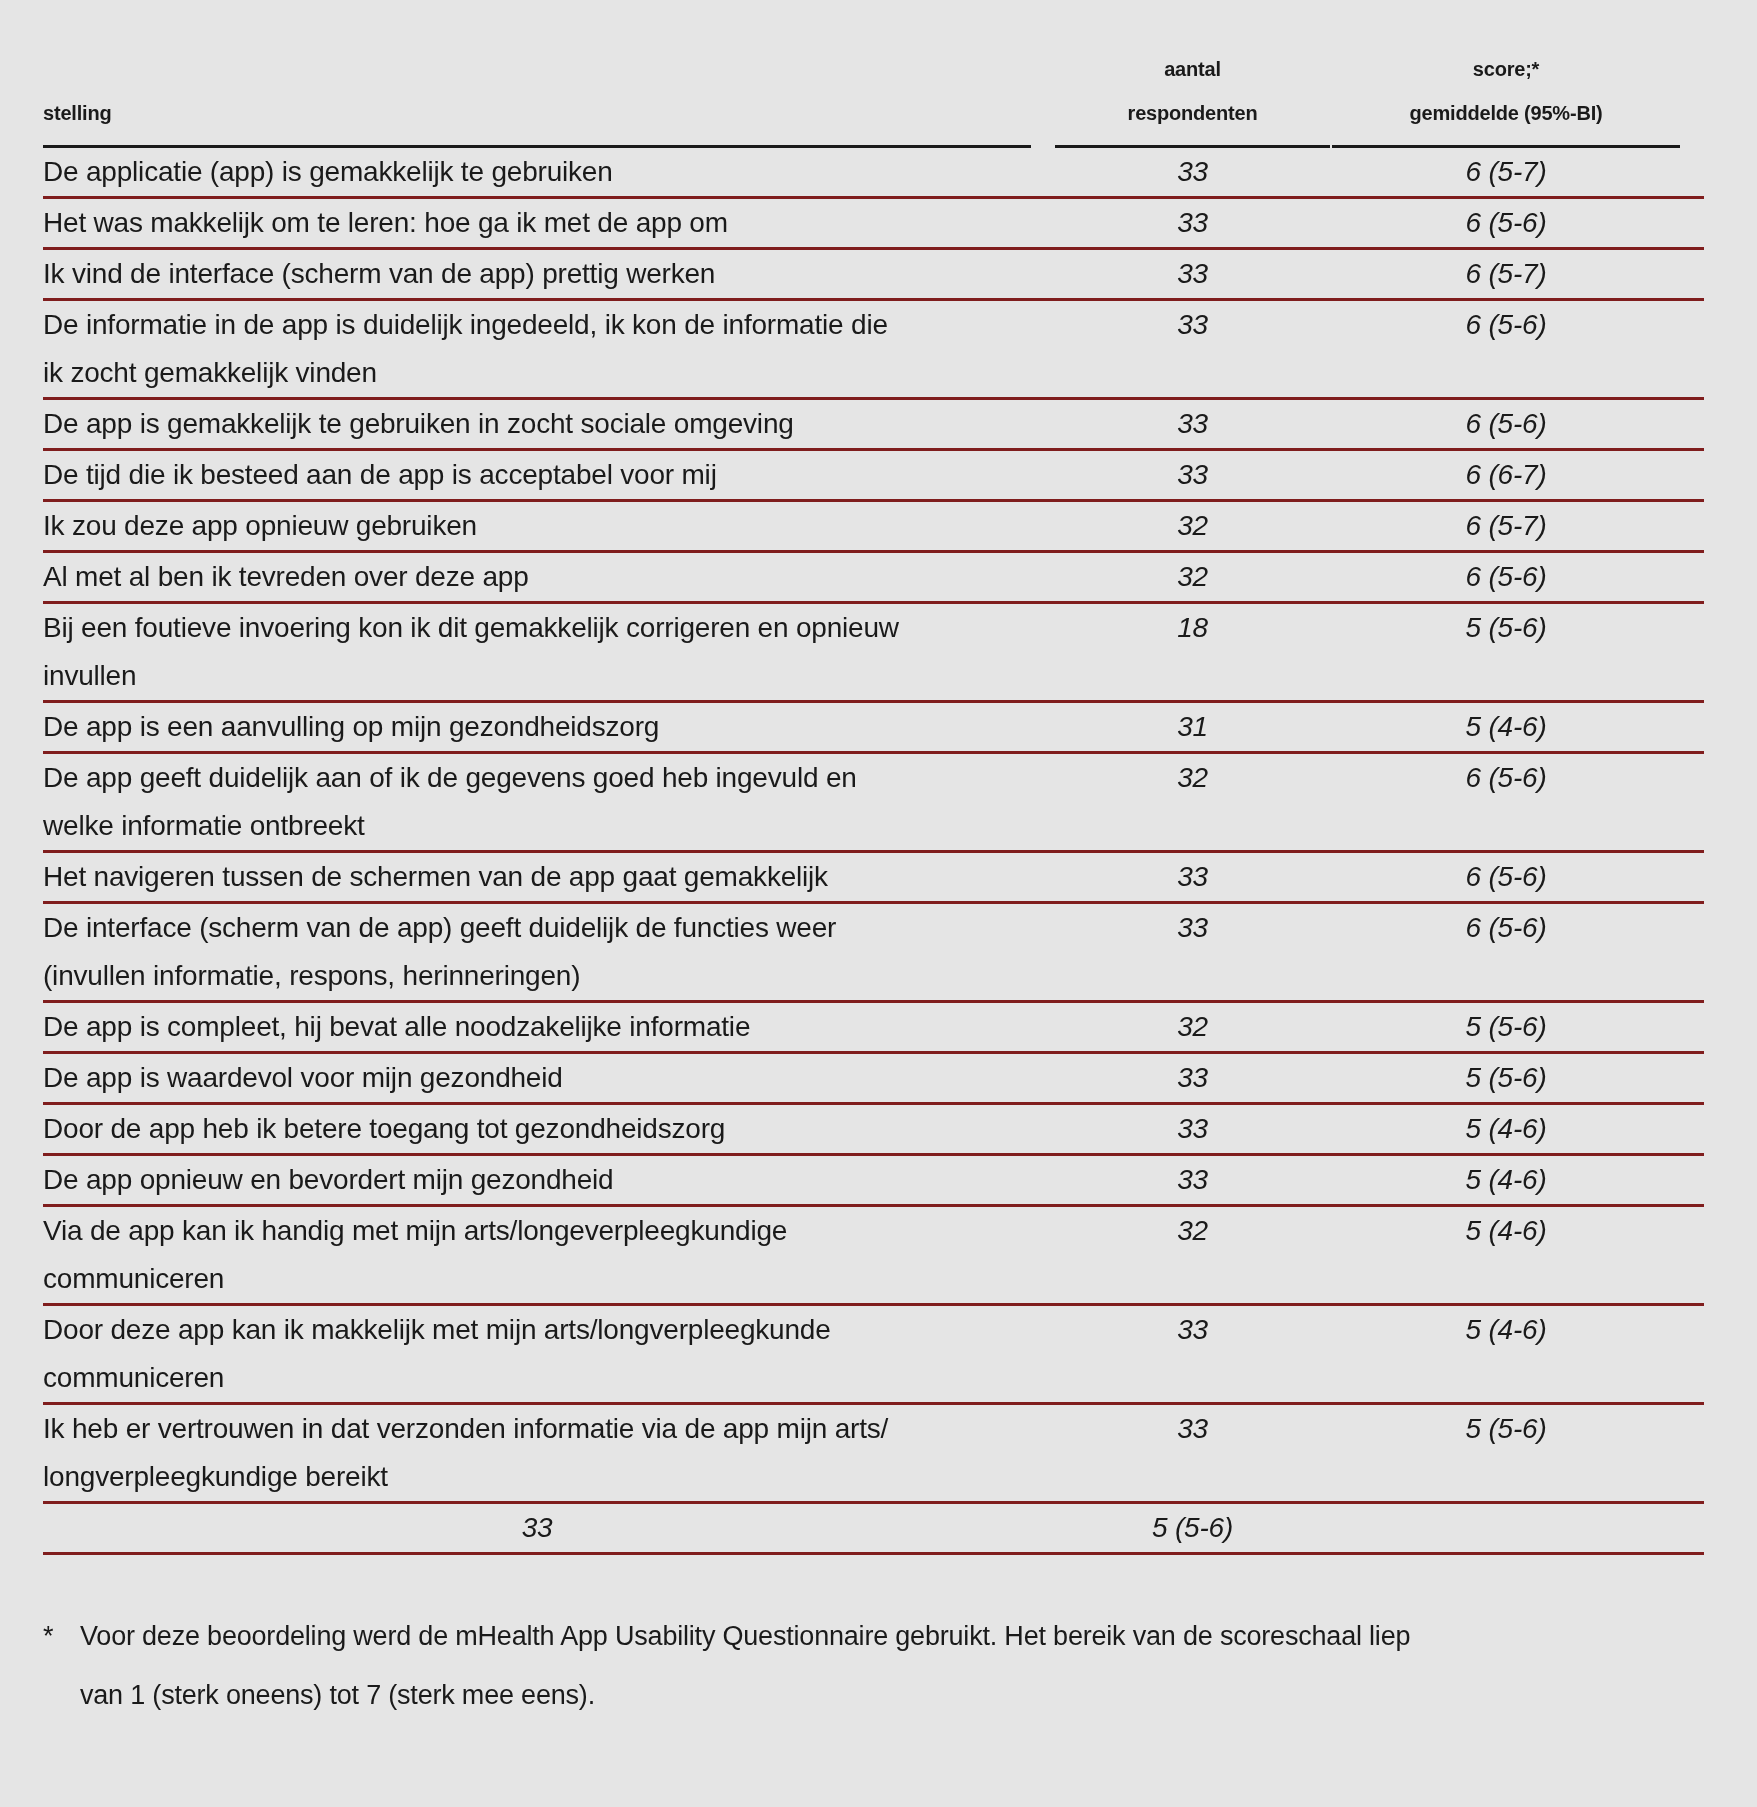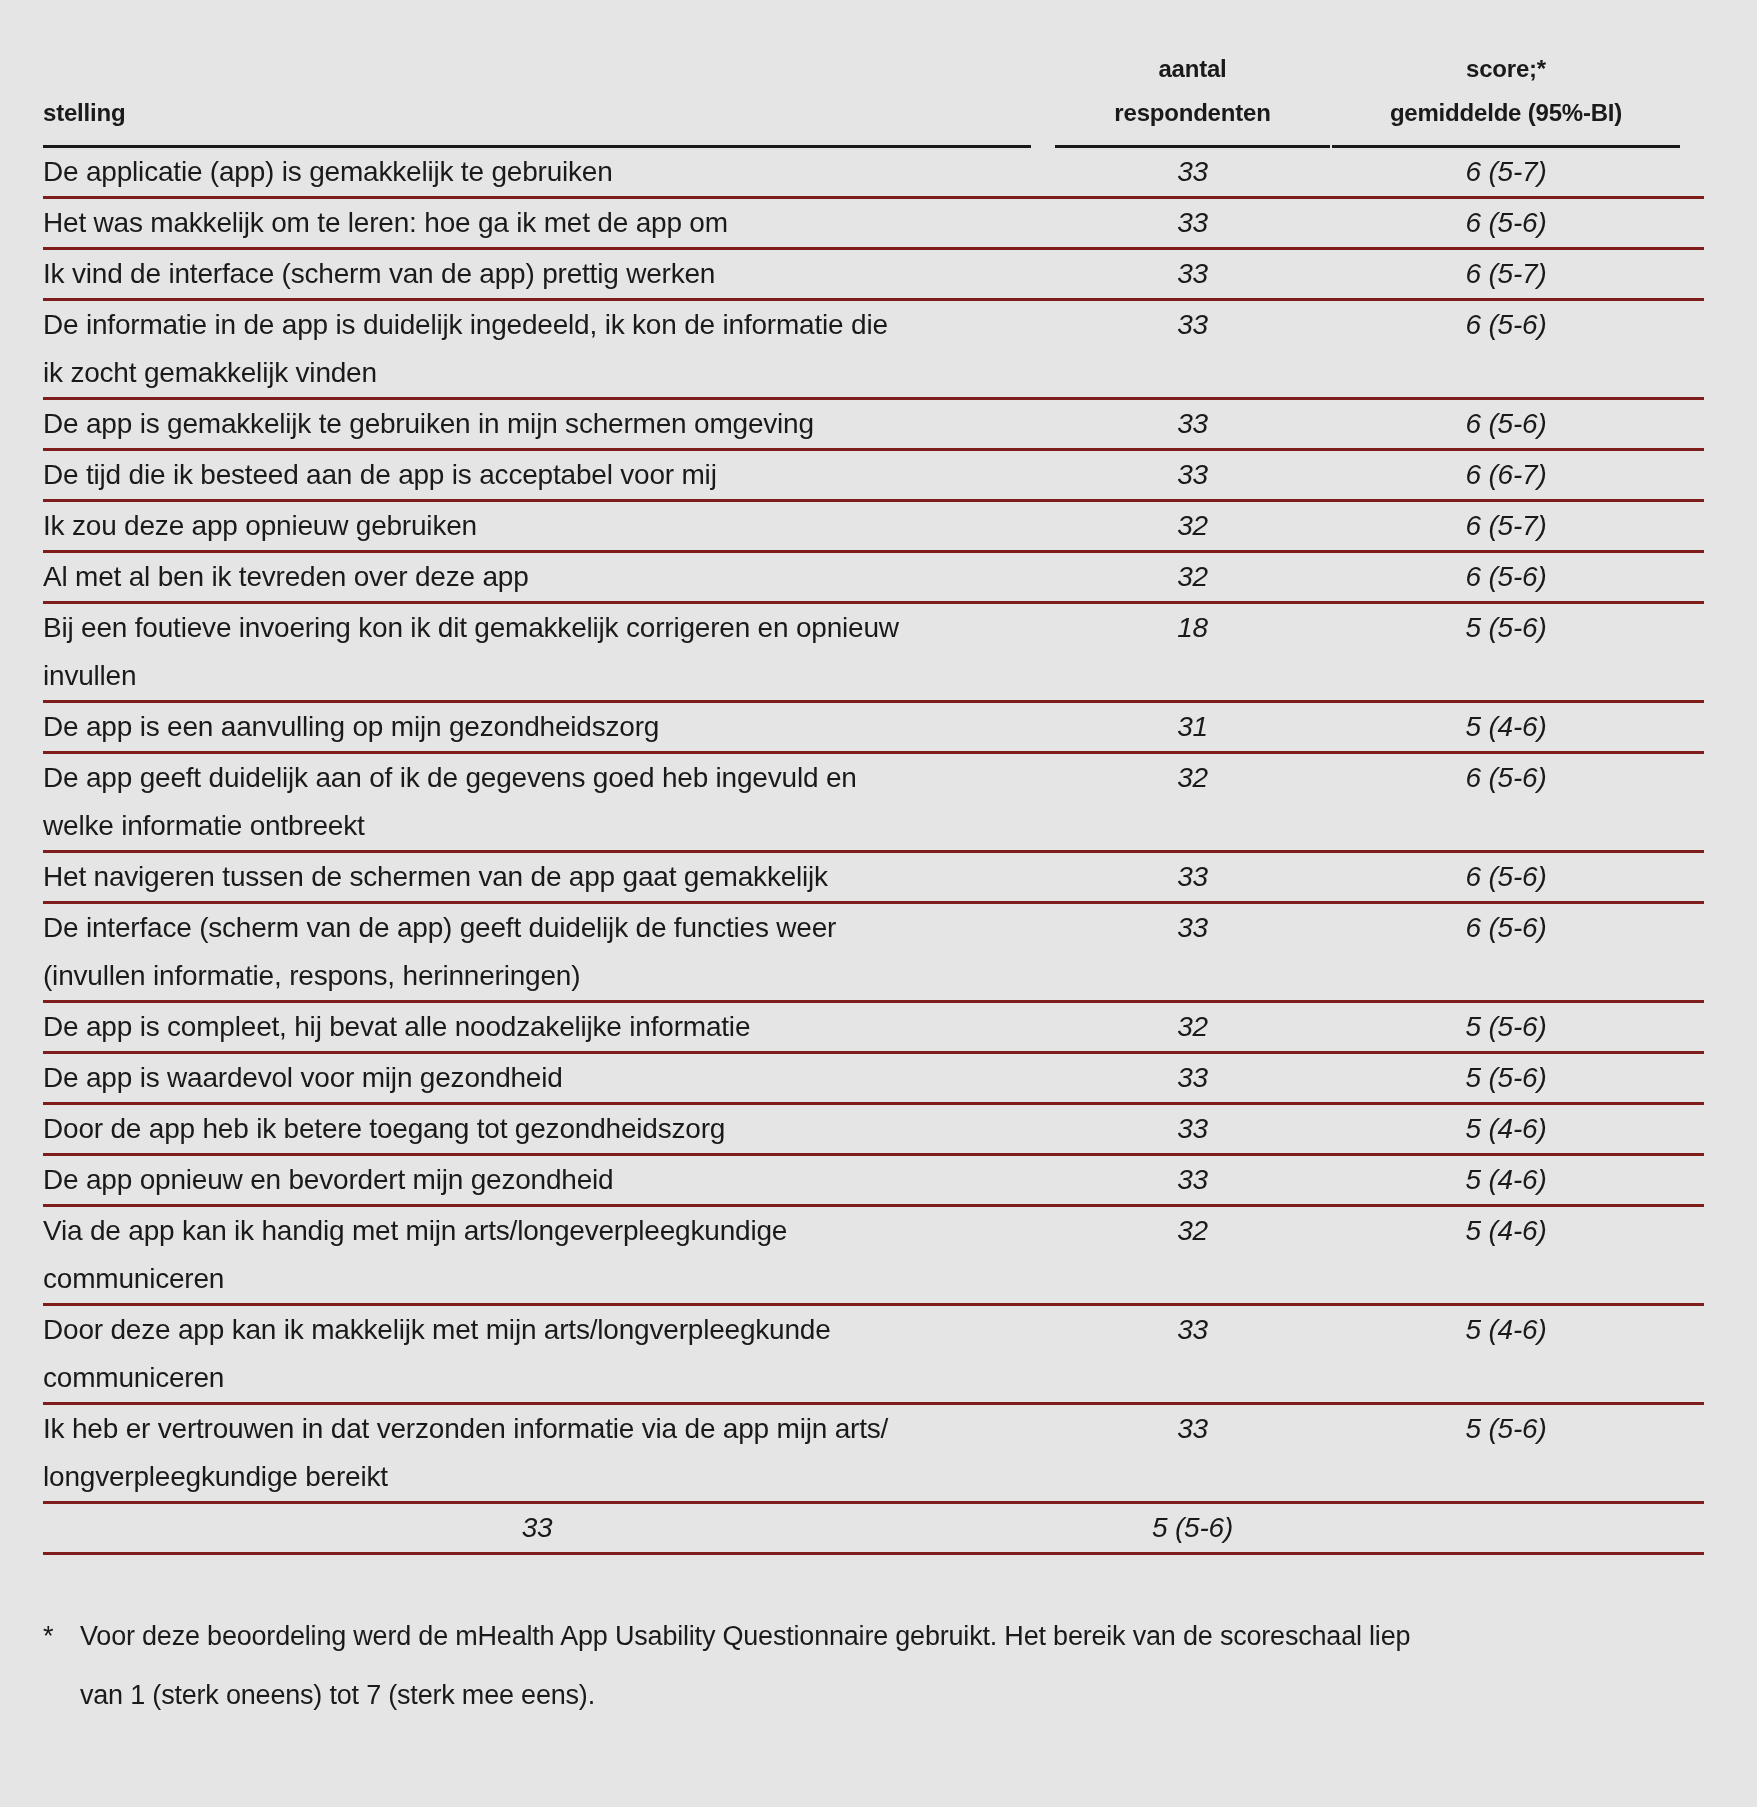--- a/index.html
+++ b/index.html
@@ -24,21 +24,21 @@
   .grid-cols > :nth-child(2) { margin-left: 24px; width: 275px; }
   .grid-cols > :nth-child(3) { margin-left: 26px; width: 348px; }
 
   
   .header-row { height: 106px; }
   .hcell {
     display: flex; flex-direction: column; justify-content: flex-end;
     border-bottom: 3px solid #1a1a1a;
     padding-bottom: 10px;
     font-weight: bold;
-    font-size: 24px;
+    font-size: 20px;
     line-height: 44px;
     letter-spacing: -0.2px;
     white-space: pre-line;
   }
   .hcell.center { text-align: center; }
 
   
   .trow { border-bottom: 3px solid #7f1d1d; }
   .tcell {
     font-size: 28px;
@@ -93,21 +93,21 @@
   </div>
 
   <div class="grid-cols trow">
     <div class="tcell statement">De informatie in de app is duidelijk ingedeeld, ik kon de informatie die
 ik zocht gemakkelijk vinden</div>
     <div class="tcell center">33</div>
     <div class="tcell center">6 (5-6)</div>
   </div>
 
   <div class="grid-cols trow">
-    <div class="tcell statement">De app is gemakkelijk te gebruiken in mijn schermen omgeving</div>
+    <div class="tcell statement">De app is gemakkelijk te gebruiken in zocht sociale omgeving</div>
     <div class="tcell center">33</div>
     <div class="tcell center">6 (5-6)</div>
   </div>
 
   <div class="grid-cols trow">
     <div class="tcell statement">De tijd die ik besteed aan de app is acceptabel voor mij</div>
     <div class="tcell center">33</div>
     <div class="tcell center">6 (6-7)</div>
   </div>
 

